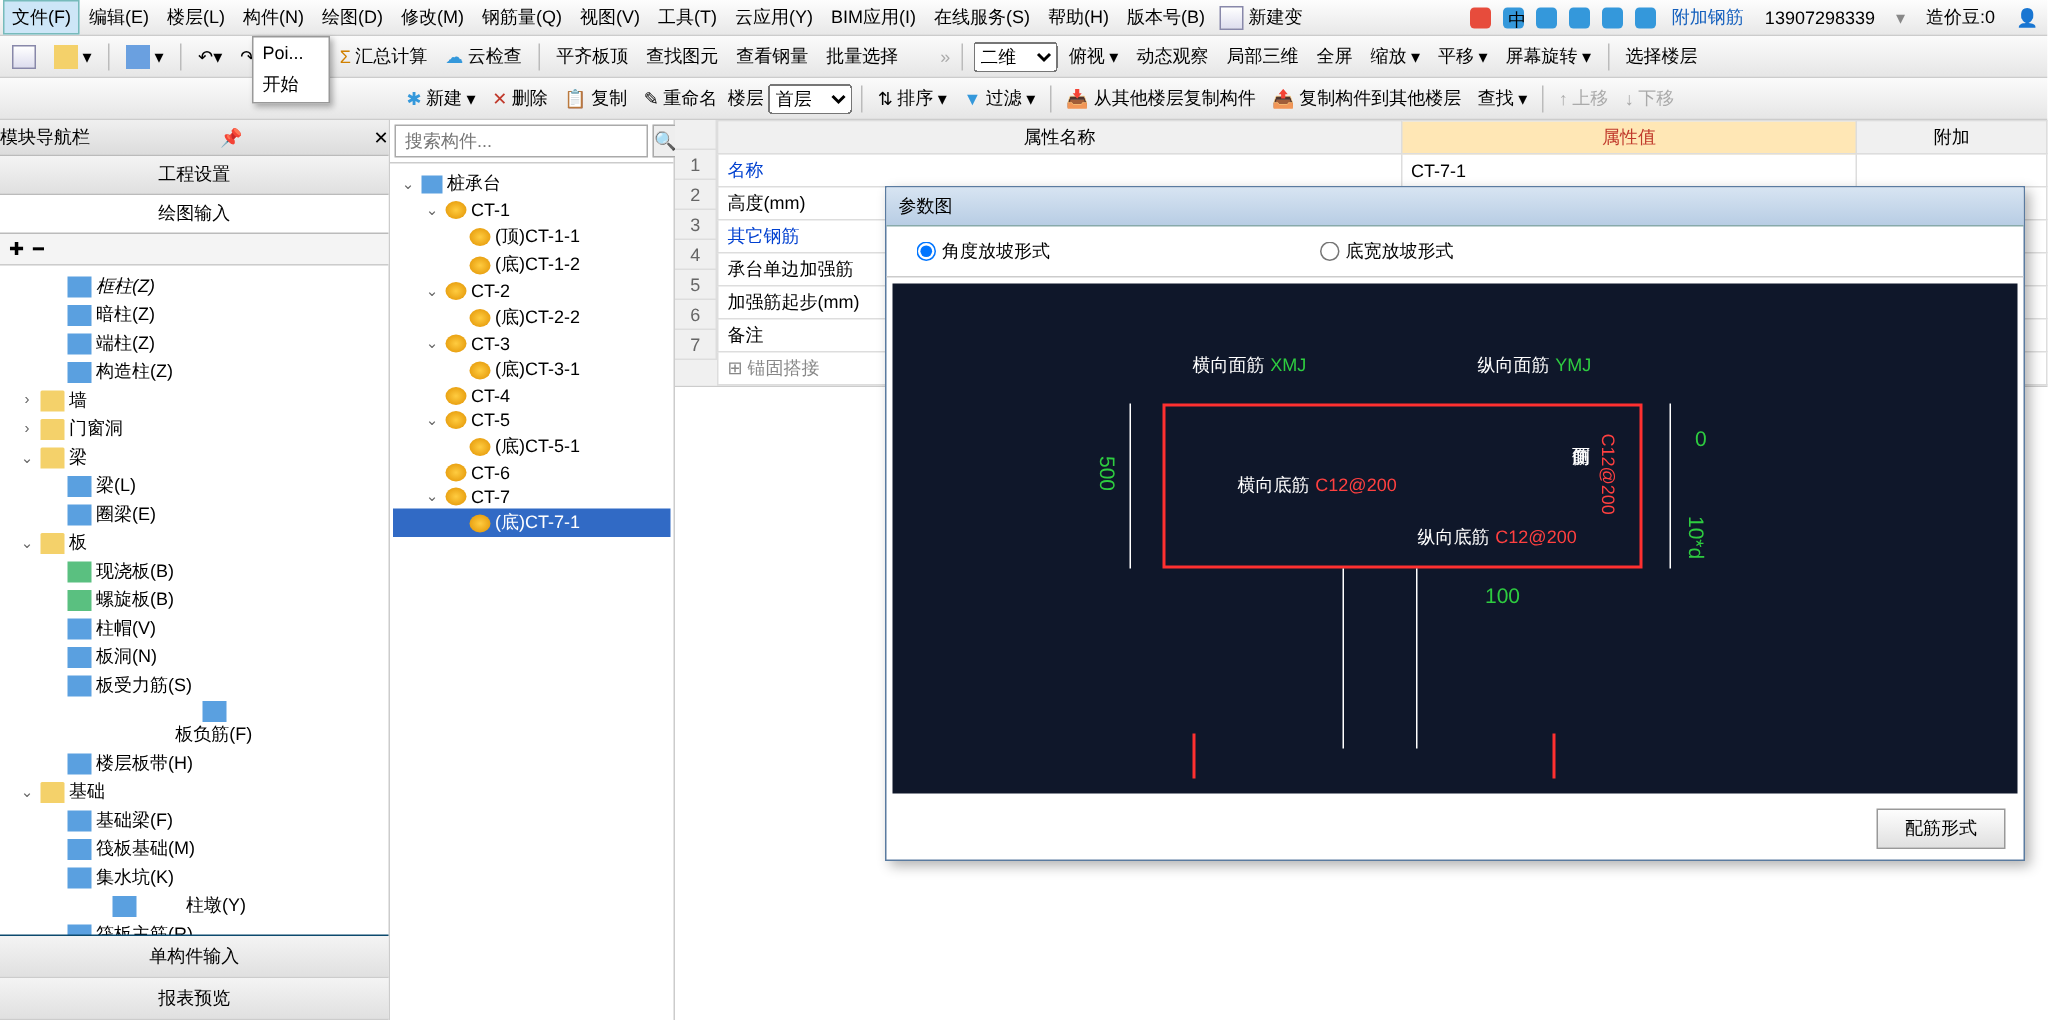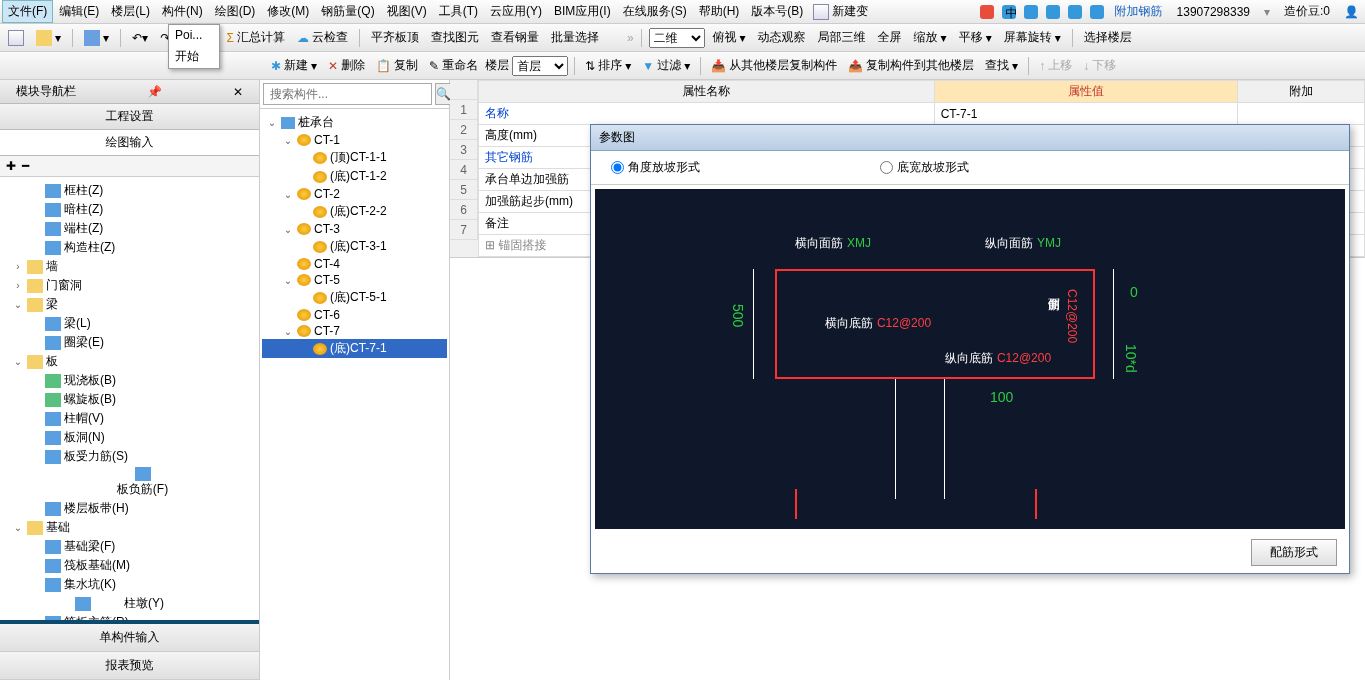--- a/index.html
+++ b/index.html
@@ -12,29 +12,29 @@
 .inputicon { display:inline-flex; width:14px; height:14px; border-radius:3px; margin:0 1px; }
 .toolbar { height:28px; background:linear-gradient(#fbfbfb,#e6e6e6); border-bottom:1px solid #ccc; display:flex; align-items:center; padding:0 4px; gap:4px; position:relative; }
 .tbtn { display:inline-flex; align-items:center; gap:3px; padding:2px 4px; cursor:pointer; }
 .ico { width:16px; height:16px; display:inline-block; }
 .sep { width:1px; height:18px; background:#bbb; margin:0 3px; }
 .popup { position:absolute; left:168px; top:0; background:#fff; border:1px solid #999; box-shadow:2px 2px 4px rgba(0,0,0,.3); width:52px; z-index:10; }
 .popup div { padding:3px 6px; }
 .toolbar2 { height:28px; background:linear-gradient(#fbfbfb,#e6e6e6); border-bottom:1px solid #ccc; display:flex; align-items:center; padding:0 4px; gap:3px; }
 .main { display:flex; height:600px; }
 .leftpanel { width:260px; border-right:1px solid #ccc; display:flex; flex-direction:column; }
-.panehdr { background:linear-gradient(#f0f0f0,#dcdcdc); border-bottom:1px solid #bbb; padding:3px 16px; display:flex; align-items:center;text-align:center; }
+.panehdr { background:linear-gradient(#f0f0f0,#dcdcdc); border-bottom:1px solid #bbb; padding:3px 0; display:flex; align-items:center;text-align:center; }
 .panehdr .x { margin-left:auto; cursor:pointer; }
 .tabrow { background:linear-gradient(#f4f4f4,#e0e0e0); border-bottom:1px solid #bbb; text-align:center; padding:4px; }
 .smalltb { background:#f4f4f4; border-bottom:1px solid #ccc; padding:3px 6px; display:flex; gap:6px; }
 .tree { flex:1; overflow:auto; padding:4px 2px; }
 .treenode { display:flex; align-items:center; padding:1px 2px; cursor:pointer; white-space:nowrap; }
 .treenode .tog { width:12px; text-align:center; color:#666; font-size:10px; }
 .treenode .fico { width:16px; height:14px; display:inline-block; margin:0 3px; }
-.bottomtabs { border-top:4px solid #0c4a6e; }
+.bottomtabs { border-top:1px solid #0c4a6e; }
 .bottomtabs div { text-align:center; padding:5px; background:linear-gradient(#f4f4f4,#e0e0e0); border-bottom:1px solid #ccc; }
 .midpanel { width:190px; border-right:1px solid #ccc; display:flex; flex-direction:column; }
 .searchrow { display:flex; border-bottom:1px solid #ccc; }
 .searchrow input { flex:1; border:1px solid #aaa; padding:3px 6px; margin:3px; }
 .searchrow button { width:24px; border:1px solid #aaa; background:#eee; margin:3px 3px 3px 0; }
 .midtree { flex:1; overflow:auto; padding:4px 2px; }
 .mnode { display:flex; align-items:center; padding:1px 2px; cursor:pointer; white-space:nowrap; }
 .mnode .tog { width:12px; text-align:center; color:#666; font-size:10px; }
 .mnode .mico { width:14px; height:12px; margin:0 3px; }
 .mnode.sel { background:#316ac5; color:#fff; }
@@ -197,21 +197,21 @@
       <span class="x">📌</span>
       <span class="x">✕</span>
     </div>
     <div class="tabrow">工程设置</div>
     <div class="tabrow" style="background:#fff">绘图输入</div>
     <div class="smalltb">
       <span>✚</span>
       <span>━</span>
     </div>
     <div class="tree" id="lefttree">
-        <div class="treenode" style="padding-left: 28px;">
+        <div class="treenode" style="padding-left: 28px; font-style: italic;">
           <span class="tog"></span>
           <span class="fico bluecube"></span>
           <span>框柱(Z)</span>
         </div>
         <div class="treenode" style="padding-left: 28px;">
           <span class="tog"></span>
           <span class="fico bluecube"></span>
           <span>暗柱(Z)</span>
         </div>
         <div class="treenode" style="padding-left: 28px;">

